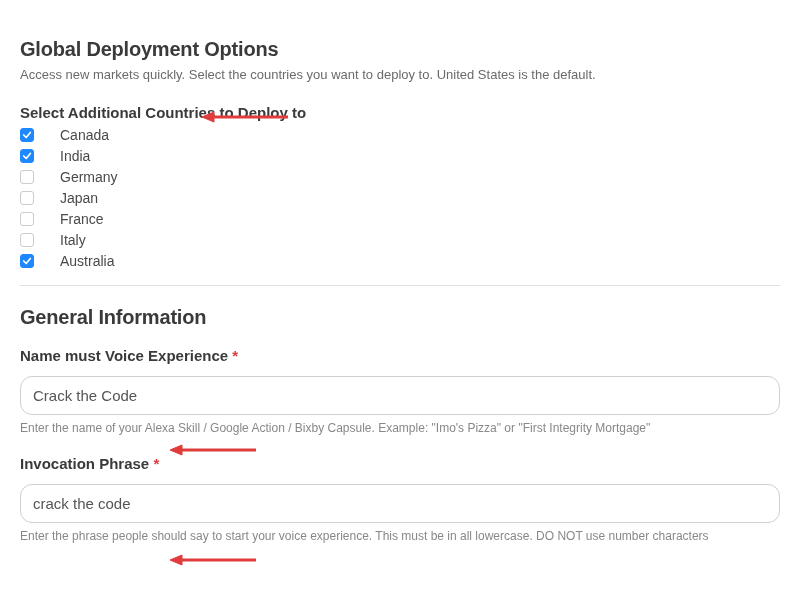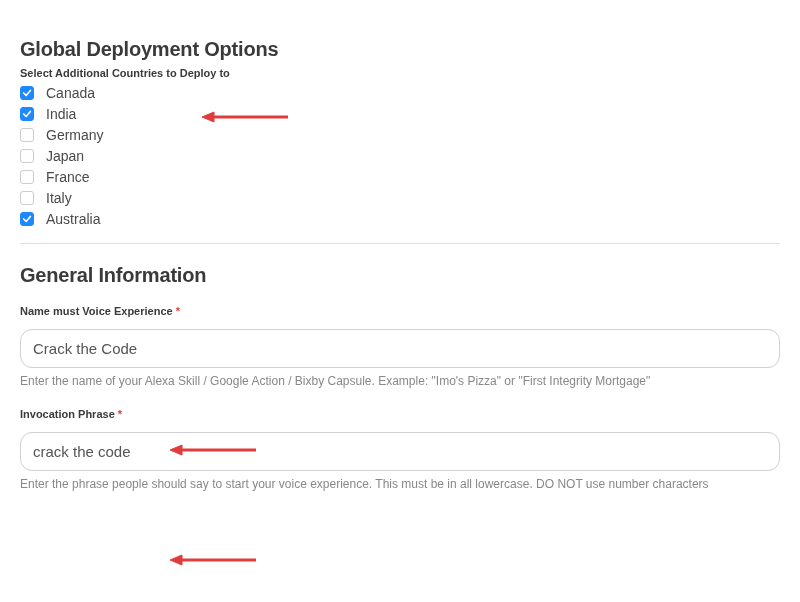--- a/index.html
+++ b/index.html
@@ -19,30 +19,31 @@
       color: #3a3a3a;
       margin-bottom: 6px;
       letter-spacing: -0.2px;
     }
     .subtext {
       font-size: 13px;
       color: #6b6b6b;
       margin-bottom: 22px;
     }
     .field-label {
-      font-size: 11px;
+      font-size: 15px;
       font-weight: 700;
       color: #3a3a3a;
       margin-bottom: 6px;
     }
     .countries { margin-bottom: 16px; }
     .country-row {
       display: flex;
       align-items: center;
       margin-bottom: 5px;
+      gap: 14px;
     }
     .cb {
       width: 14px;
       height: 14px;
       border-radius: 3px;
       border: 1px solid #ccc;
       background: #fff;
       display: inline-flex;
       align-items: center;
       justify-content: center;
@@ -90,20 +91,21 @@
       pointer-events: none;
     }
     .arrow line, .arrow polygon { fill: #e03c3c; stroke: #e03c3c; }
   </style>
 </head>
 <body>
 
 <div class="container">
 
   <h2 class="section-title">Global Deployment Options</h2>
+  <div class="subtext">Access new markets quickly. Select the countries you want to deploy to. United States is the default.</div>
 
   <div class="field-label">Select Additional Countries to Deploy to</div>
 
   <div class="countries" id="countries-list">
       <div class="country-row">
         <span class="cb checked">
           <svg viewBox="0 0 12 12">
             <path d="M2 6 L5 9 L10 3" stroke="#fff" stroke-width="2" fill="none" stroke-linecap="round" stroke-linejoin="round"></path>
           </svg>
         </span>

